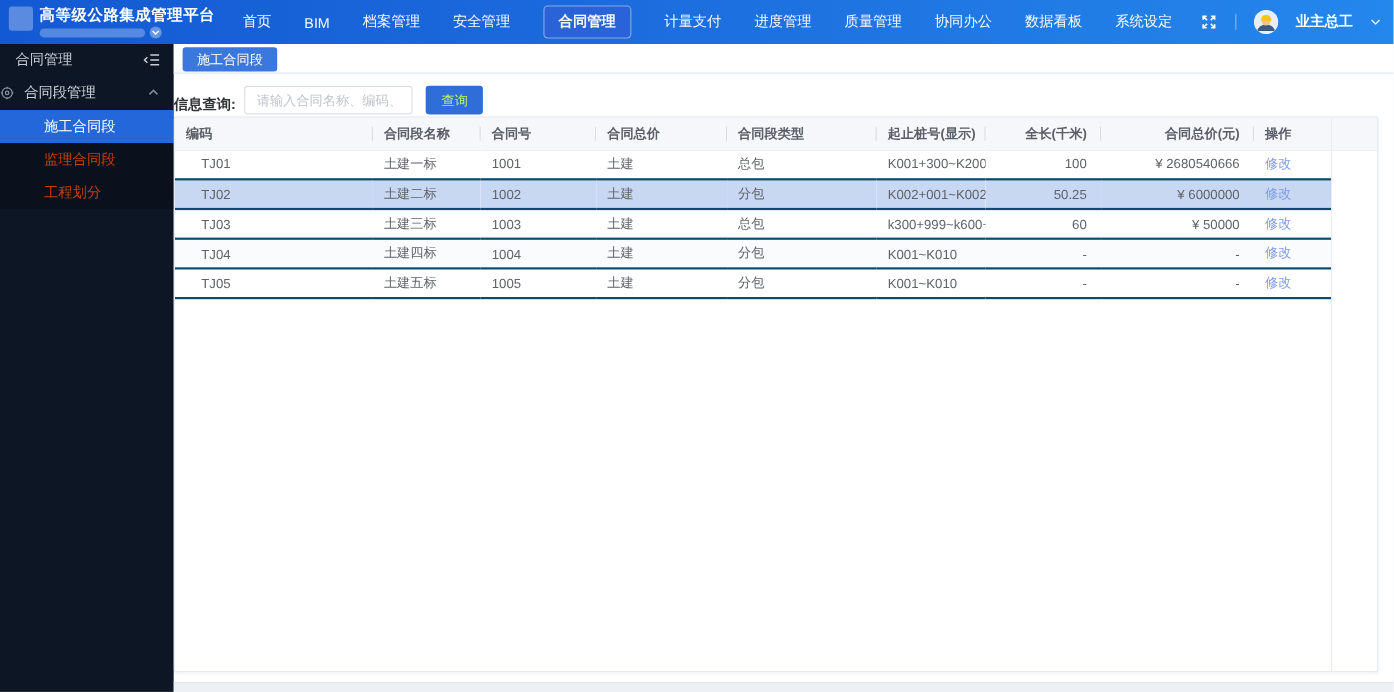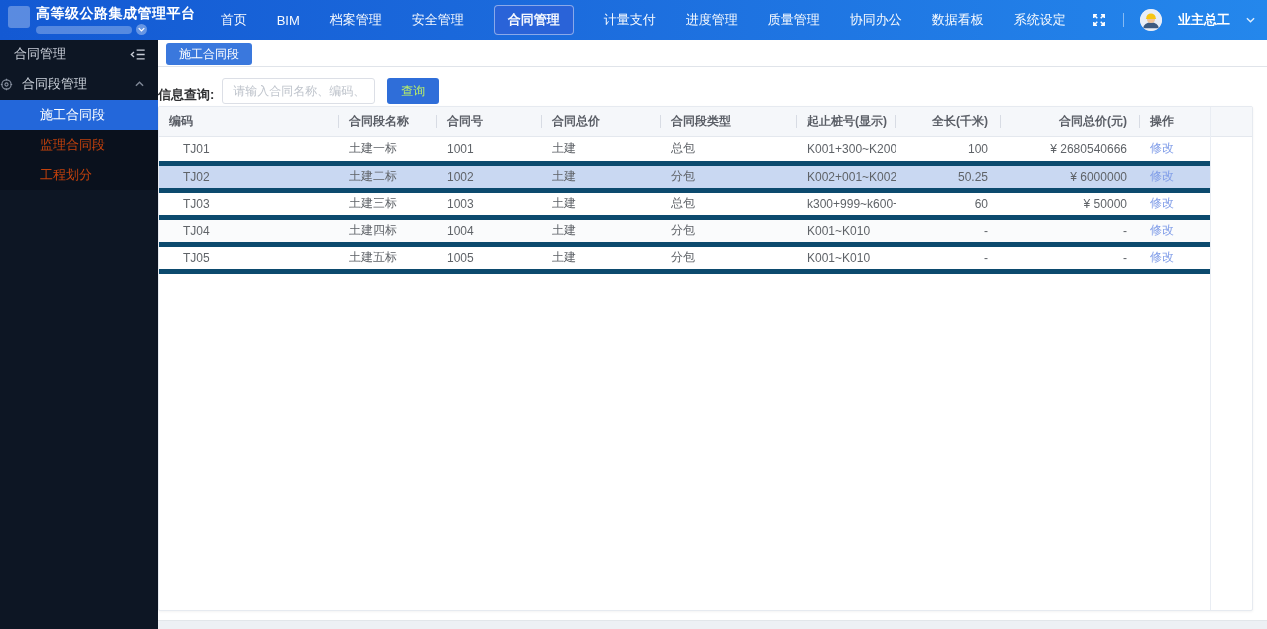--- a/index.html
+++ b/index.html
@@ -47,21 +47,21 @@
   .search-label { font-size:13px; font-weight:bold; color:#303133; }
   .search-input { width:153px; height:26px; margin-left:8px; border:1px solid #dcdfe6; border-radius:3px; padding:0 10px; font-size:12px; color:#606266; outline:none; font-family:inherit; }
   .search-input::placeholder { color:#bfc4cc; }
   .query-btn { margin-left:12px; height:26px; padding:0 14px; background:var(--accent); color:#bef264; border:none; border-radius:3px; font-size:12px; cursor:pointer; font-family:inherit; }
   .content { flex:1; padding:2px 14px 9px 0; min-height:0; }
   .card { height:100%; border:1px solid #e6eaf0; border-radius:2px; position:relative; background:#fff; box-shadow:0 1px 3px rgba(0,0,0,.05); overflow:hidden; }
   .vline { position:absolute; top:0; bottom:0; right:41px; width:1px; background:#e9edf3; }
   table { width:100%; border-collapse:collapse; table-layout:fixed; font-size:12px; }
   th { height:29px; background:#f5f7fa; color:#5a5e66; font-weight:bold; text-align:left; padding:0 10px; border-bottom:1px solid #e4e8ee; position:relative; white-space:nowrap; }
   th:not(.gutter)::after { content:""; position:absolute; right:0; top:8px; height:13px; width:1px; background:#d8dce4; }
-  td { height:27px; color:#5f6368; padding:0 10px; border-bottom:5px solid #0c4a6e; white-space:nowrap; overflow:hidden; }
+  td { height:27px; color:#5f6368; padding:0 10px; border-bottom:2px solid #0c4a6e; white-space:nowrap; overflow:hidden; }
   td:first-child { padding-left:24px; }
   th.num, td.num { text-align:right; padding-right:13px; }
   tr.striped td { background:#fafbfc; }
   tr.selected td { background:var(--selected-row); }
   td.gutter, th.gutter { border-bottom:none; padding:0; }
   td.gutter { background:#fff !important; }
   th.gutter { border-bottom:1px solid #e4e8ee; }
   .edit-link { color:var(--link); cursor:pointer; }
   .footer-strip { height:9px; flex:0 0 9px; background:#edf0f4; border-top:1px solid #e2e6ea; }
   svg { display:block; }

